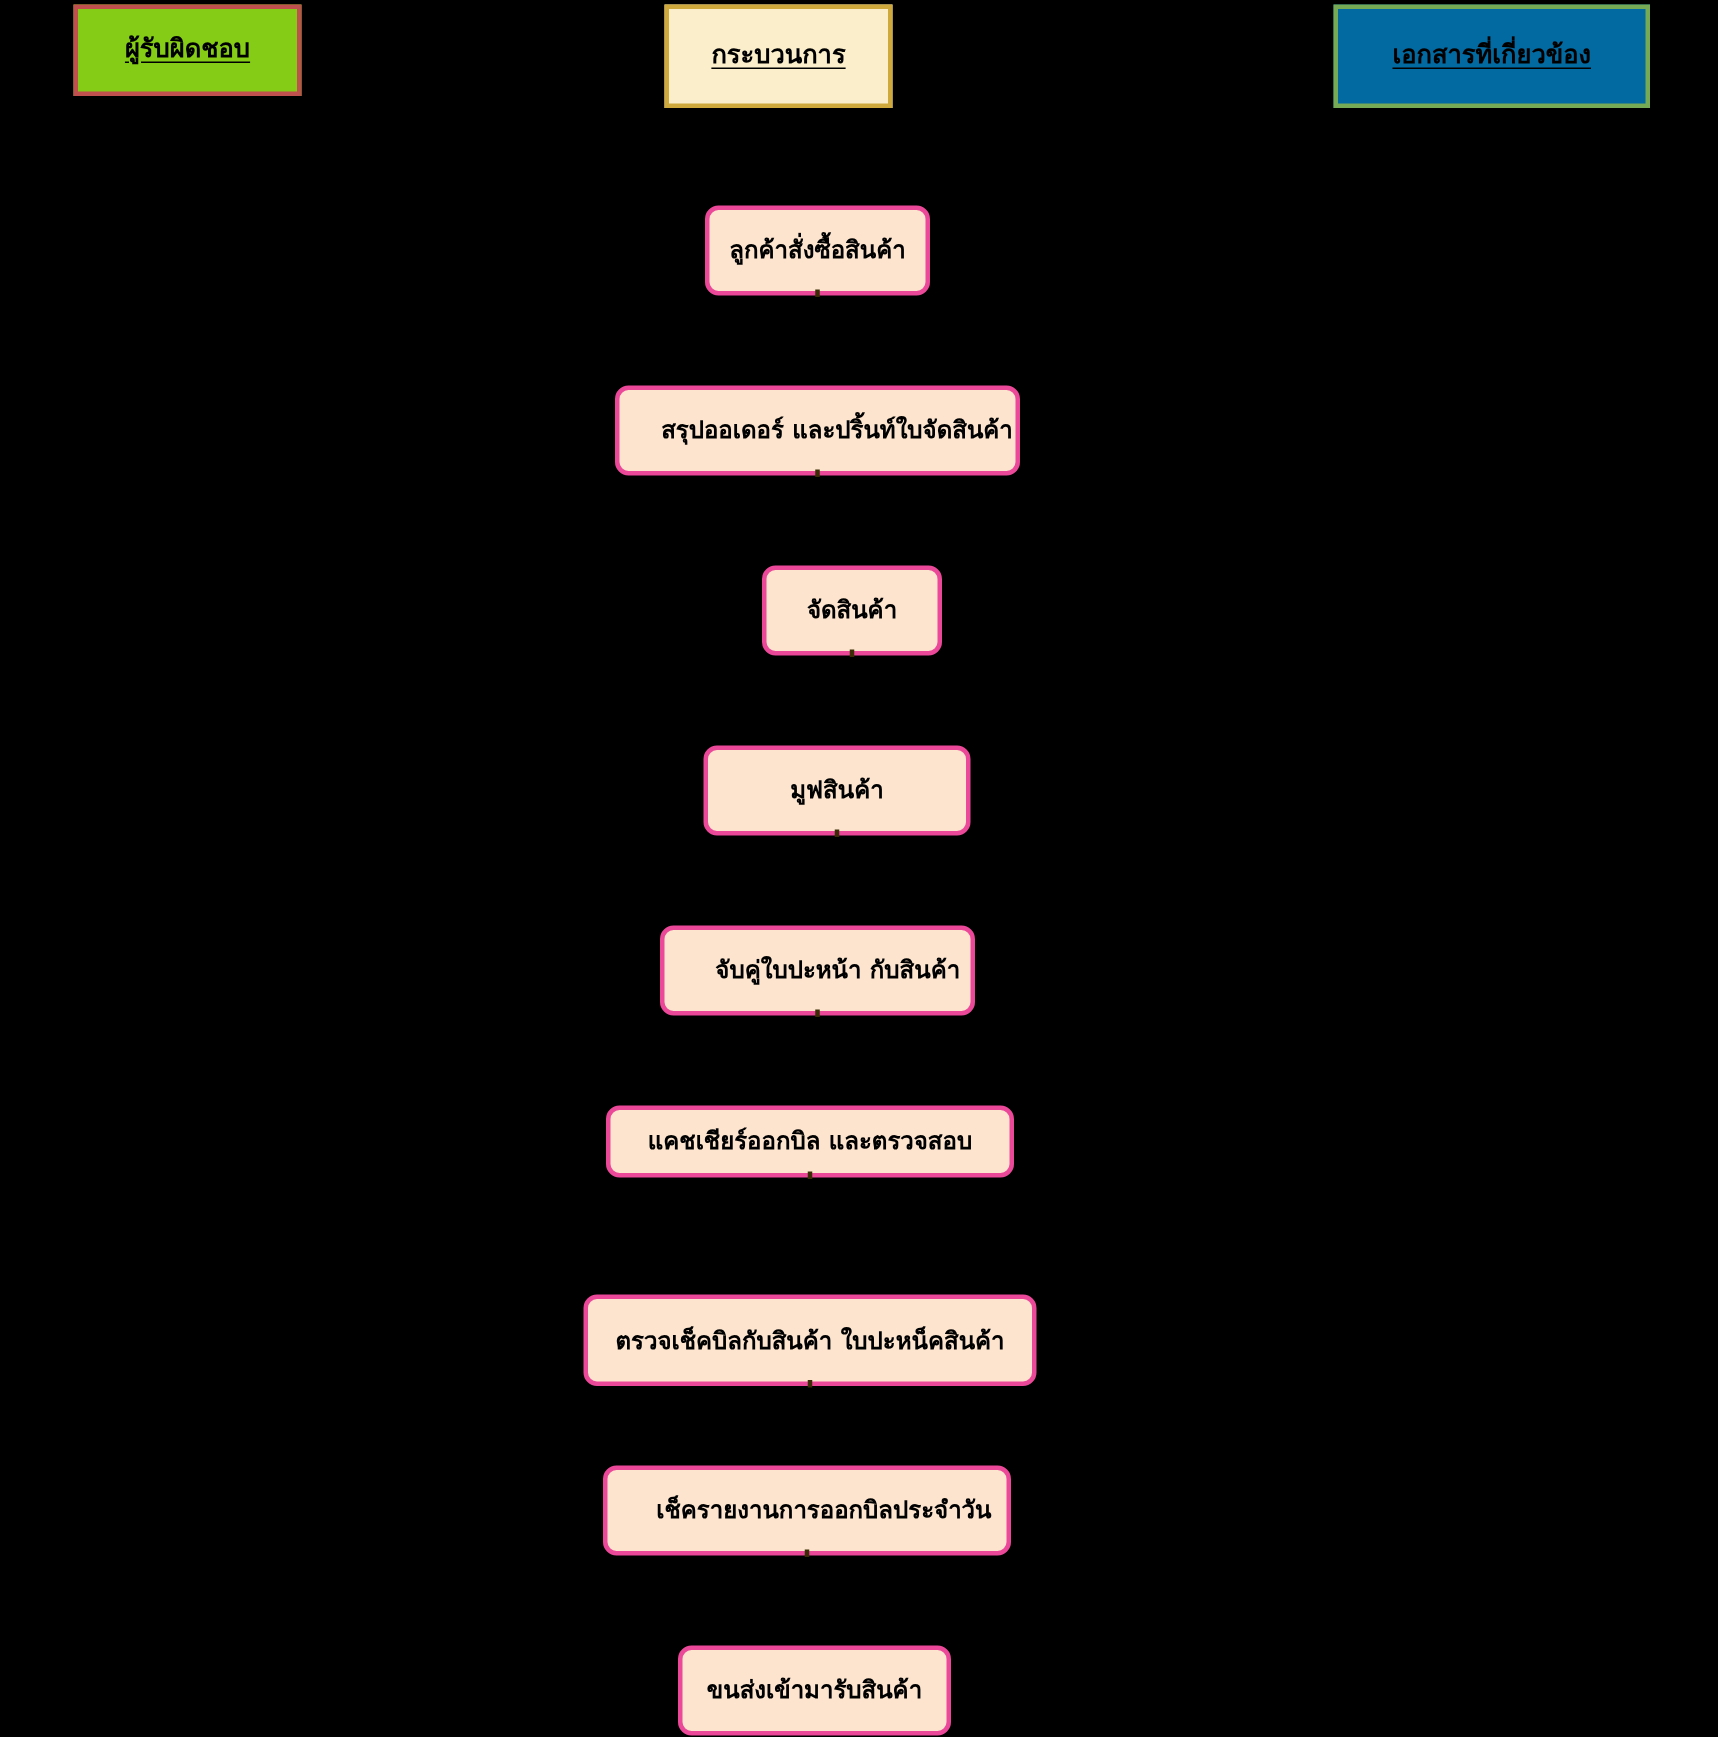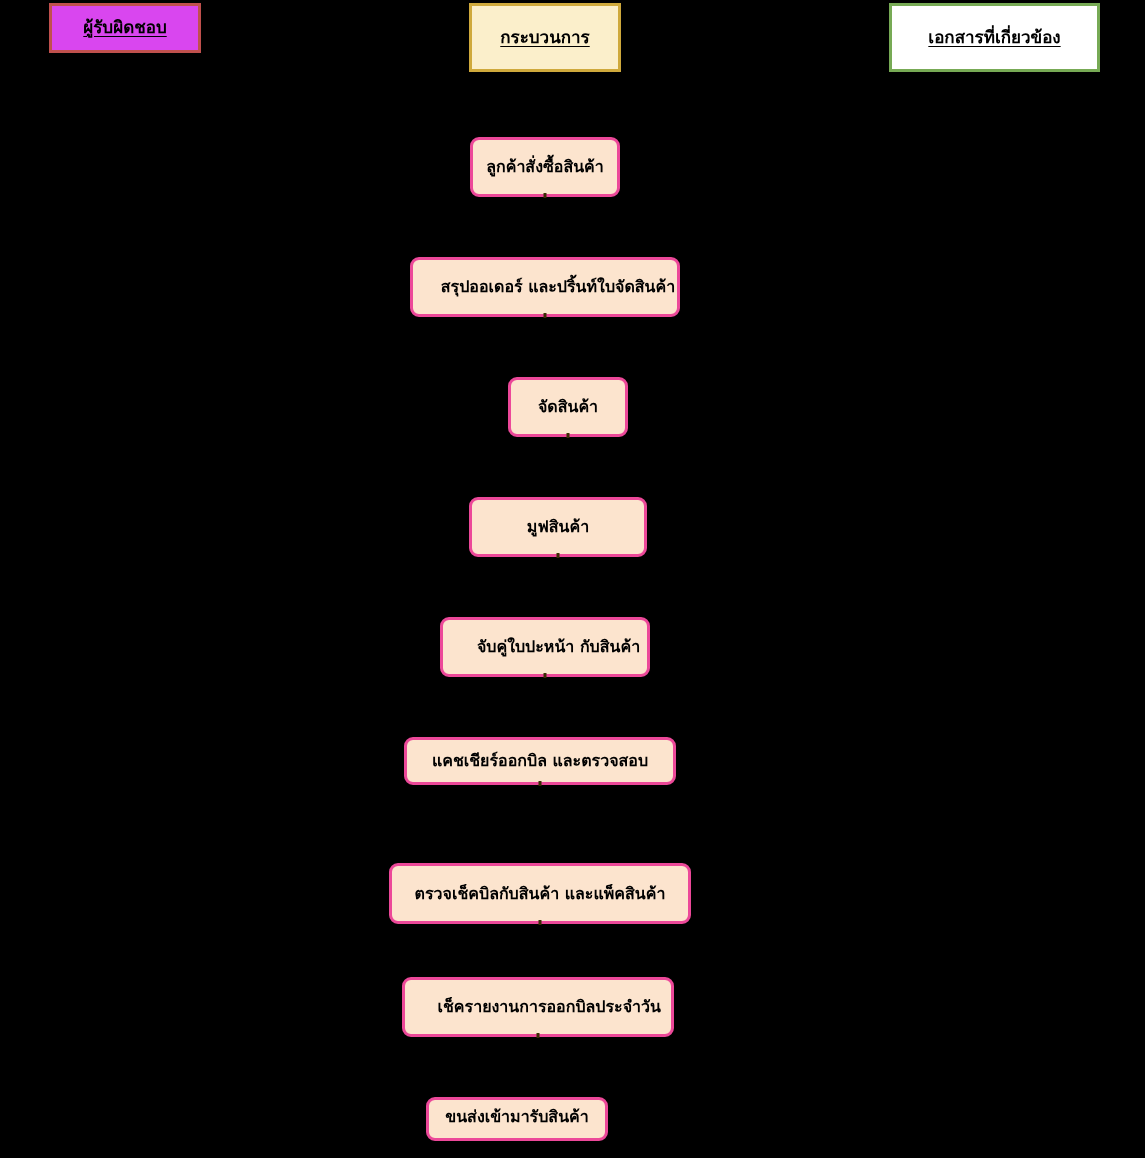--- a/index.html
+++ b/index.html
@@ -40,34 +40,34 @@
     text-align: center;
   }
   .header-box .hdr-label {
     text-decoration: underline;
     text-underline-offset: 3px;
     white-space: nowrap;
   }
 
   .header-responsible {
     left: 49px;  top: 3px;
-    width: 152px; height: 50px;
-    background: #d946ef;
+    width: 152px; height: 61px;
+    background: #84cc16;
     border-color: #C0504D;
   }
   .header-process {
-    left: 469px; top: 3px;
+    left: 443px; top: 3px;
     width: 152px; height: 69px;
     background: #FBEFCB;
     border-color: #CFA93C;
   }
   .header-documents {
     left: 889px; top: 3px;
     width: 211px; height: 69px;
-    background: #ffffff;
+    background: #0369a1;
     border-color: #77AA55;
   }
 
   
   .process-box {
     position: absolute;
     box-sizing: border-box;
     display: flex;
     align-items: center;
     justify-content: center;
@@ -98,21 +98,21 @@
 
   
   .p1 { left: 470px; top: 137px; width: 150px; height: 60px; }
   .p2 { left: 410px; top: 257px; width: 270px; height: 60px; padding-left: 36px; }
   .p3 { left: 508px; top: 377px; width: 120px; height: 60px; }
   .p4 { left: 469px; top: 497px; width: 178px; height: 60px; }
   .p5 { left: 440px; top: 617px; width: 210px; height: 60px; padding-left: 37px; }
   .p6 { left: 404px; top: 737px; width: 272px; height: 48px; }
   .p7 { left: 389px; top: 863px; width: 302px; height: 61px; }
   .p8 { left: 402px; top: 977px; width: 272px; height: 60px; justify-content: flex-end; }
-  .p9 { left: 426px; top: 1097px; width: 182px; height: 44px; font-family: Liberation Mono, monospace; }
+  .p9 { left: 452px; top: 1097px; width: 182px; height: 60px; }
 </style>
 </head>
 <body>
 
 <div id="canvas">
 
   <div class="header-box header-responsible">
     <span class="hdr-label">ผู้รับผิดชอบ</span>
   </div>
 
@@ -148,21 +148,21 @@
     <span class="proc-label">จับคู่ใบปะหน้า กับสินค้า</span>
     <span class="nub"></span>
   </div>
 
   <div class="process-box p6">
     <span class="proc-label">แคชเชียร์ออกบิล  และตรวจสอบ</span>
     <span class="nub"></span>
   </div>
 
   <div class="process-box p7">
-    <span class="proc-label">ตรวจเช็คบิลกับสินค้า และแพ็คสินค้า</span>
+    <span class="proc-label">ตรวจเช็คบิลกับสินค้า ใบปะหน็คสินค้า</span>
     <span class="nub"></span>
   </div>
 
   <div class="process-box p8">
     <span class="proc-label">เช็ครายงานการออกบิลประจำวัน</span>
     <span class="nub"></span>
   </div>
 
   <div class="process-box p9">
     <span class="proc-label">ขนส่งเข้ามารับสินค้า</span>

